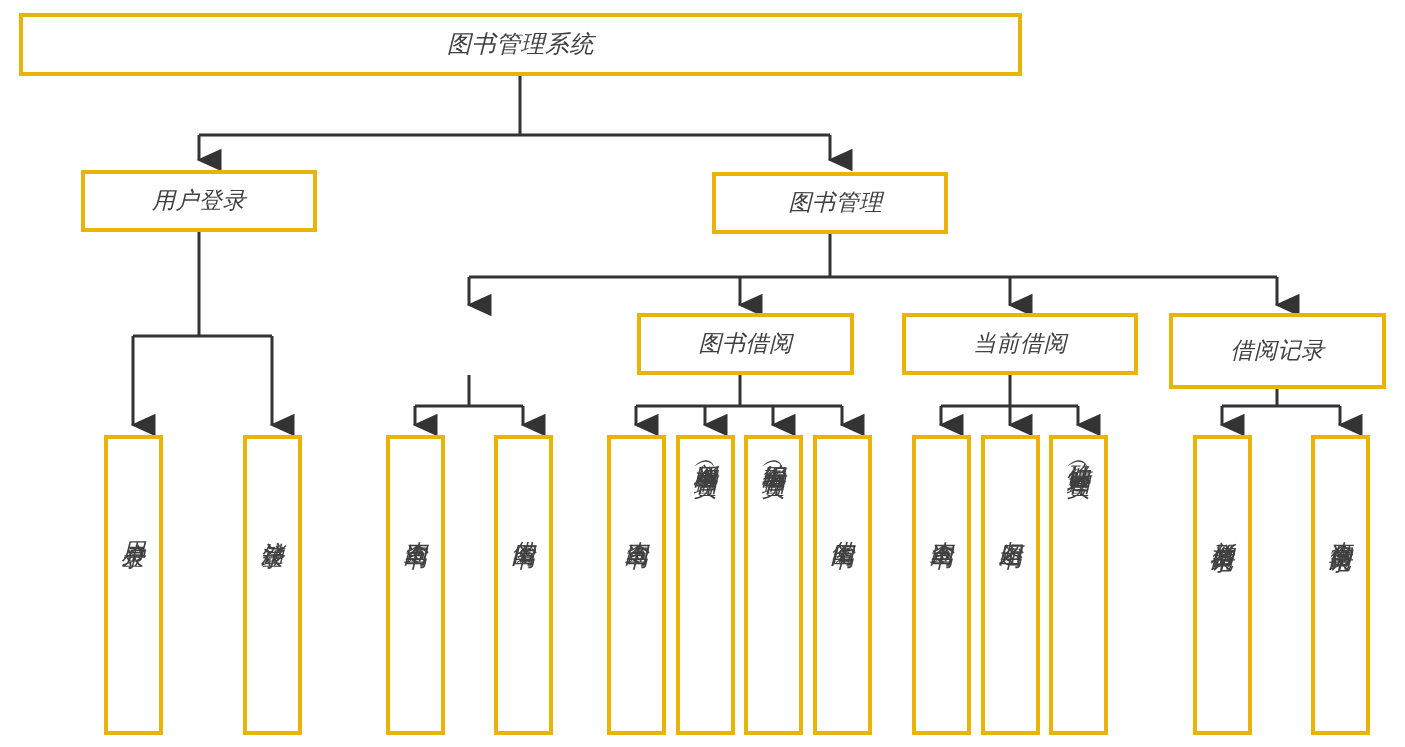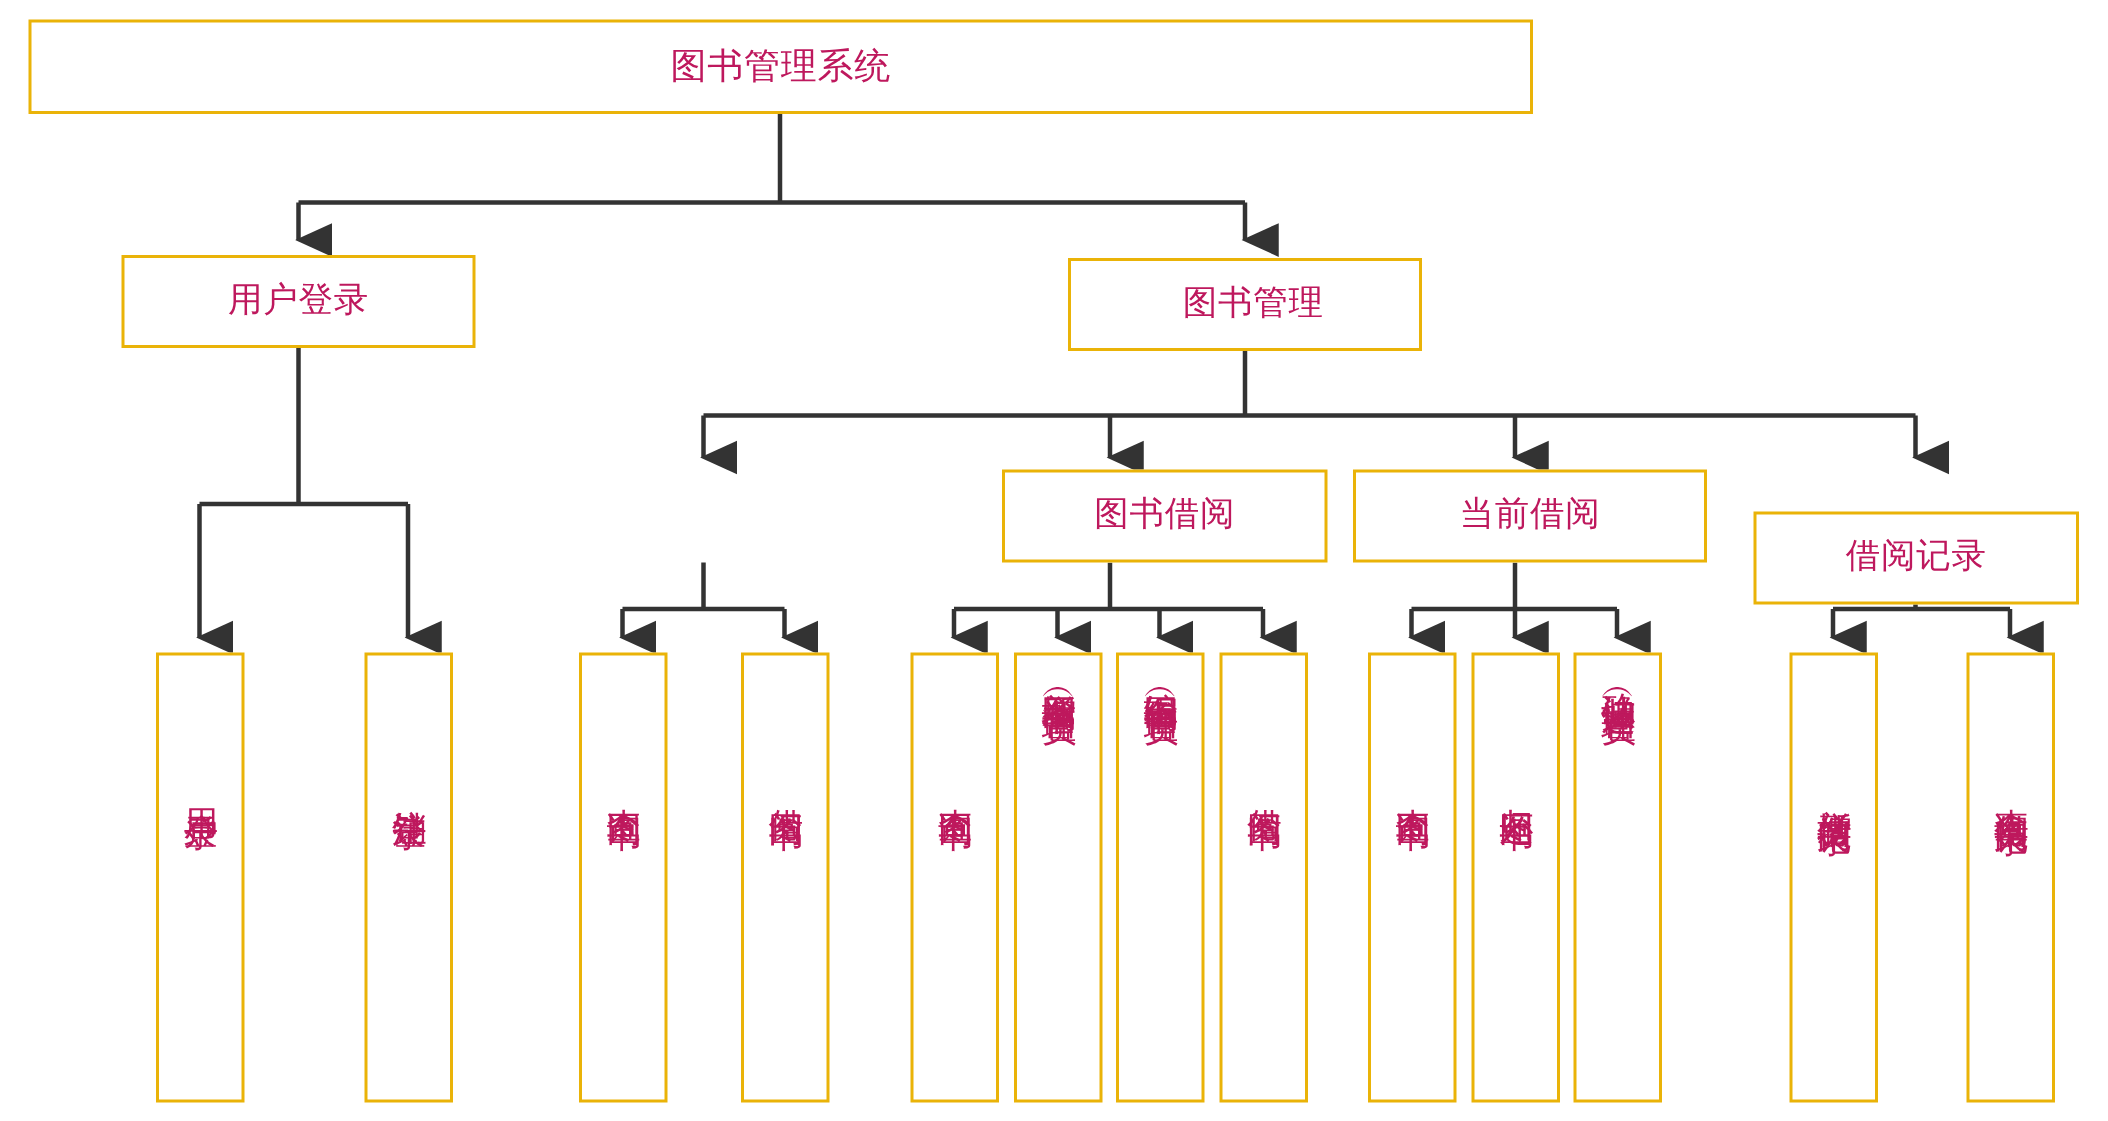--- a/index.html
+++ b/index.html
@@ -23,26 +23,27 @@
     left: 0;
     top: 0;
     width: 1405px;
     height: 747px;
     pointer-events: none;
   }
   .node {
     position: absolute;
     box-sizing: border-box;
     background: #ffffff;
-    border: 2px solid #eab308;
+    border: 4px solid #eab308;
     display: flex;
     align-items: center;
     justify-content: center;
-    color: #be185d;
+    color: #404040;
     z-index: 2;
+    font-style: italic;
   }
   .node .label {
     display: block;
     line-height: 1.18;
     letter-spacing: 0.5px;
     white-space: pre-wrap;
   }
   
   .node.horiz .label {
     font-size: 23px;
@@ -140,29 +141,29 @@
 
   <div class="node horiz" style="left:81px; top:170px; width:236px; height:62px;">
     <span class="label">用户登录</span>
   </div>
 
   <div class="node horiz" style="left:712px; top:172px; width:236px; height:62px;padding-left:11px;">
     <span class="label">图书管理</span>
   </div>
 
 
-  <div class="node horiz" style="left:668px; top:313px; width:217px; height:62px;">
+  <div class="node horiz" style="left:637px; top:313px; width:217px; height:62px;">
     <span class="label">图书借阅</span>
   </div>
 
   <div class="node horiz" style="left:902px; top:313px; width:236px; height:62px;">
     <span class="label">当前借阅</span>
   </div>
 
-  <div class="node horiz" style="left:1169px; top:313px; width:217px; height:62px;margin-top:28px;">
+  <div class="node horiz" style="left:1169px; top:313px; width:217px; height:76px;">
     <span class="label">借阅记录</span>
   </div>
 
   <div class="node vert mid" style="left:104px; top:435px; width:59px; height:300px;">
     <span class="label">用户登录</span>
   </div>
 
   <div class="node vert mid" style="left:243px; top:435px; width:59px; height:300px;">
     <span class="label">注销登录</span>
   </div>

